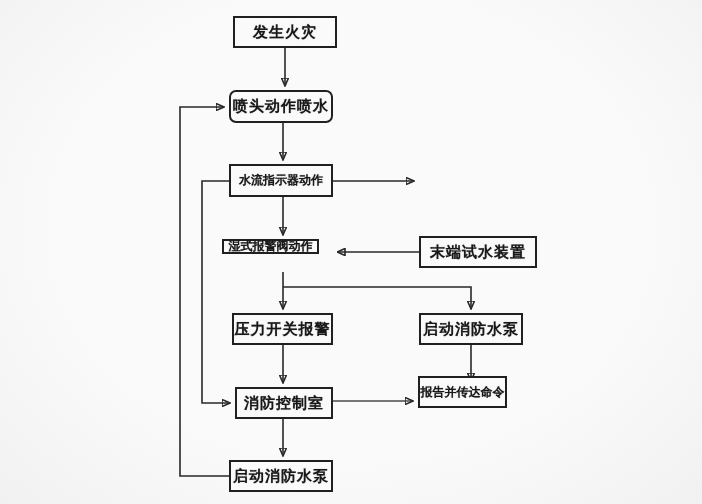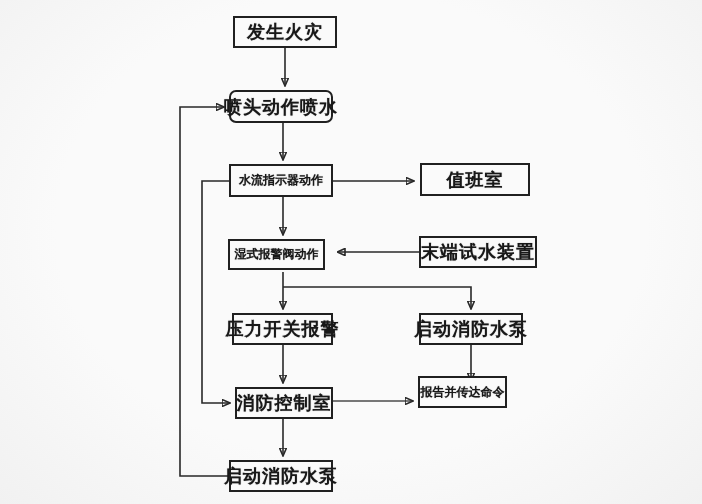--- a/index.html
+++ b/index.html
@@ -5,21 +5,21 @@
   html,body{margin:0;padding:0;background:#ffffff;}
   .stage{
     position:relative;width:702px;height:504px;overflow:hidden;
     background:radial-gradient(ellipse at 50% 45%, #fdfdfd 55%, #f3f3f3 100%);
     font-family:"DejaVu Sans",sans-serif;
     filter:blur(0.35px) contrast(0.98);
   }
   .node{
     position:absolute;display:flex;align-items:center;justify-content:center;
     border:2px solid #1e1e1e;background:#fdfdfd;
-    font-size:18px;font-weight:bold;color:#161616;
+    font-size:15px;font-weight:bold;color:#161616;
     letter-spacing:1px;white-space:nowrap;box-sizing:border-box;
     text-shadow:0 0 1px rgba(40,40,40,.55);
   }
   .node.n7c{font-size:12px;letter-spacing:0;}
   svg.wires{position:absolute;left:0;top:0;width:702px;height:504px;}
   svg.wires path{stroke:#262626;stroke-width:1.6;fill:none;}
   svg.wires path.lite{stroke:#4a4a4a;stroke-width:1.4;}
 </style>
 </head>
 <body>
@@ -49,29 +49,28 @@
     <path d="M229,476 H180 V107 H223" marker-end="url(#ah)"></path>
     <path d="M229,181 H202 V403 H229" marker-end="url(#ah)"></path>
   </svg>
 
   <div class="node" style="left:233px;top:16px;width:104px;height:32px;">发生火灾</div>
 
   <div class="node" style="left:229px;top:90px;width:104px;height:33px;border-radius:7px;">喷头动作喷水</div>
 
   <div class="node n7c" style="left:229px;top:164px;width:104px;height:33px;">水流指示器动作</div>
 
-  <div class="node n7c" style="left:228px;top:239px;width:97px;height:31px;font-family:Liberation Mono, monospace;">湿式报警阀动作</div>
+  <div class="node n7c" style="left:222px;top:239px;width:97px;height:15px;font-family:Liberation Mono, monospace;">湿式报警阀动作</div>
 
   <div class="node" style="left:232px;top:313px;width:101px;height:32px;">压力开关报警</div>
 
   <div class="node" style="left:229px;top:460px;width:104px;height:32px;">启动消防水泵</div>
 
   <div class="node" style="left:235px;top:387px;width:98px;height:32px;">消防控制室</div>
 
-  <div class="node" style="left:420px;top:163px;width:110px;height:33px;">值班室</div>
 
   <div class="node" style="left:419px;top:236px;width:118px;height:32px;">末端试水装置</div>
 
   <div class="node" style="left:419px;top:313px;width:104px;height:32px;">启动消防水泵</div>
 
   <div class="node n7c" style="left:418px;top:376px;width:89px;height:32px;">报告并传达命令</div>
 
 </div>
 
 </body></html>

